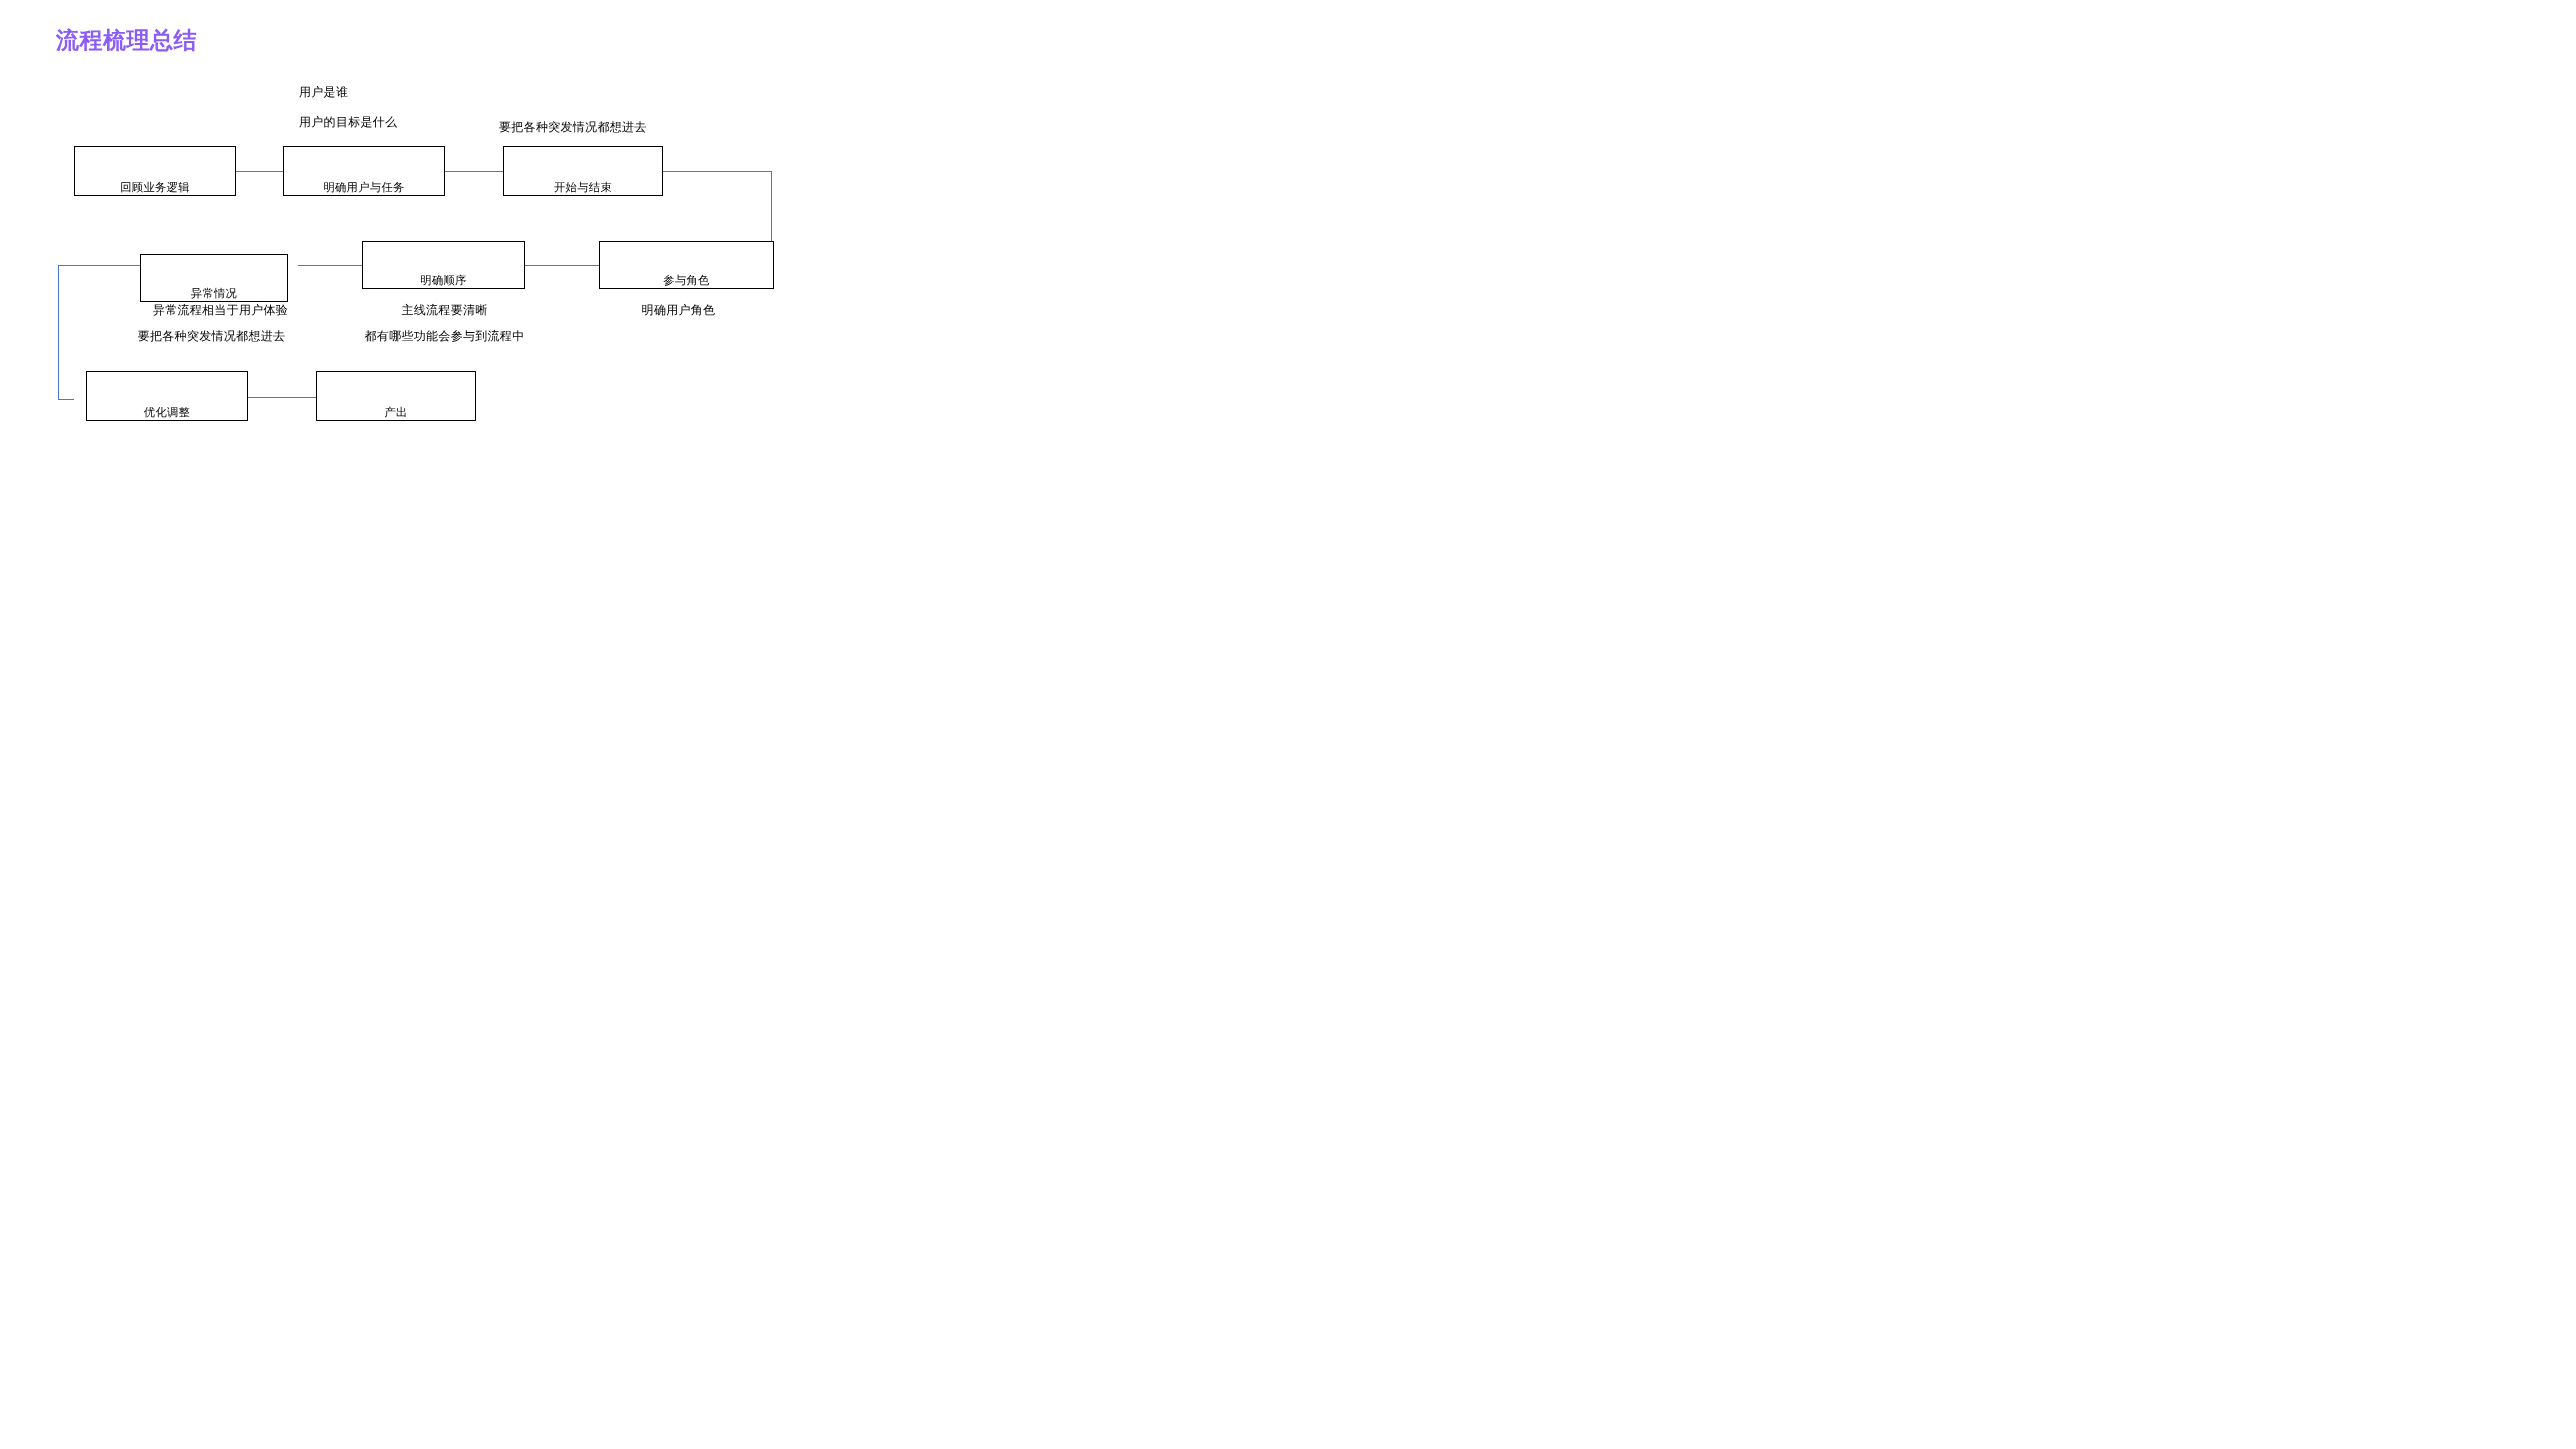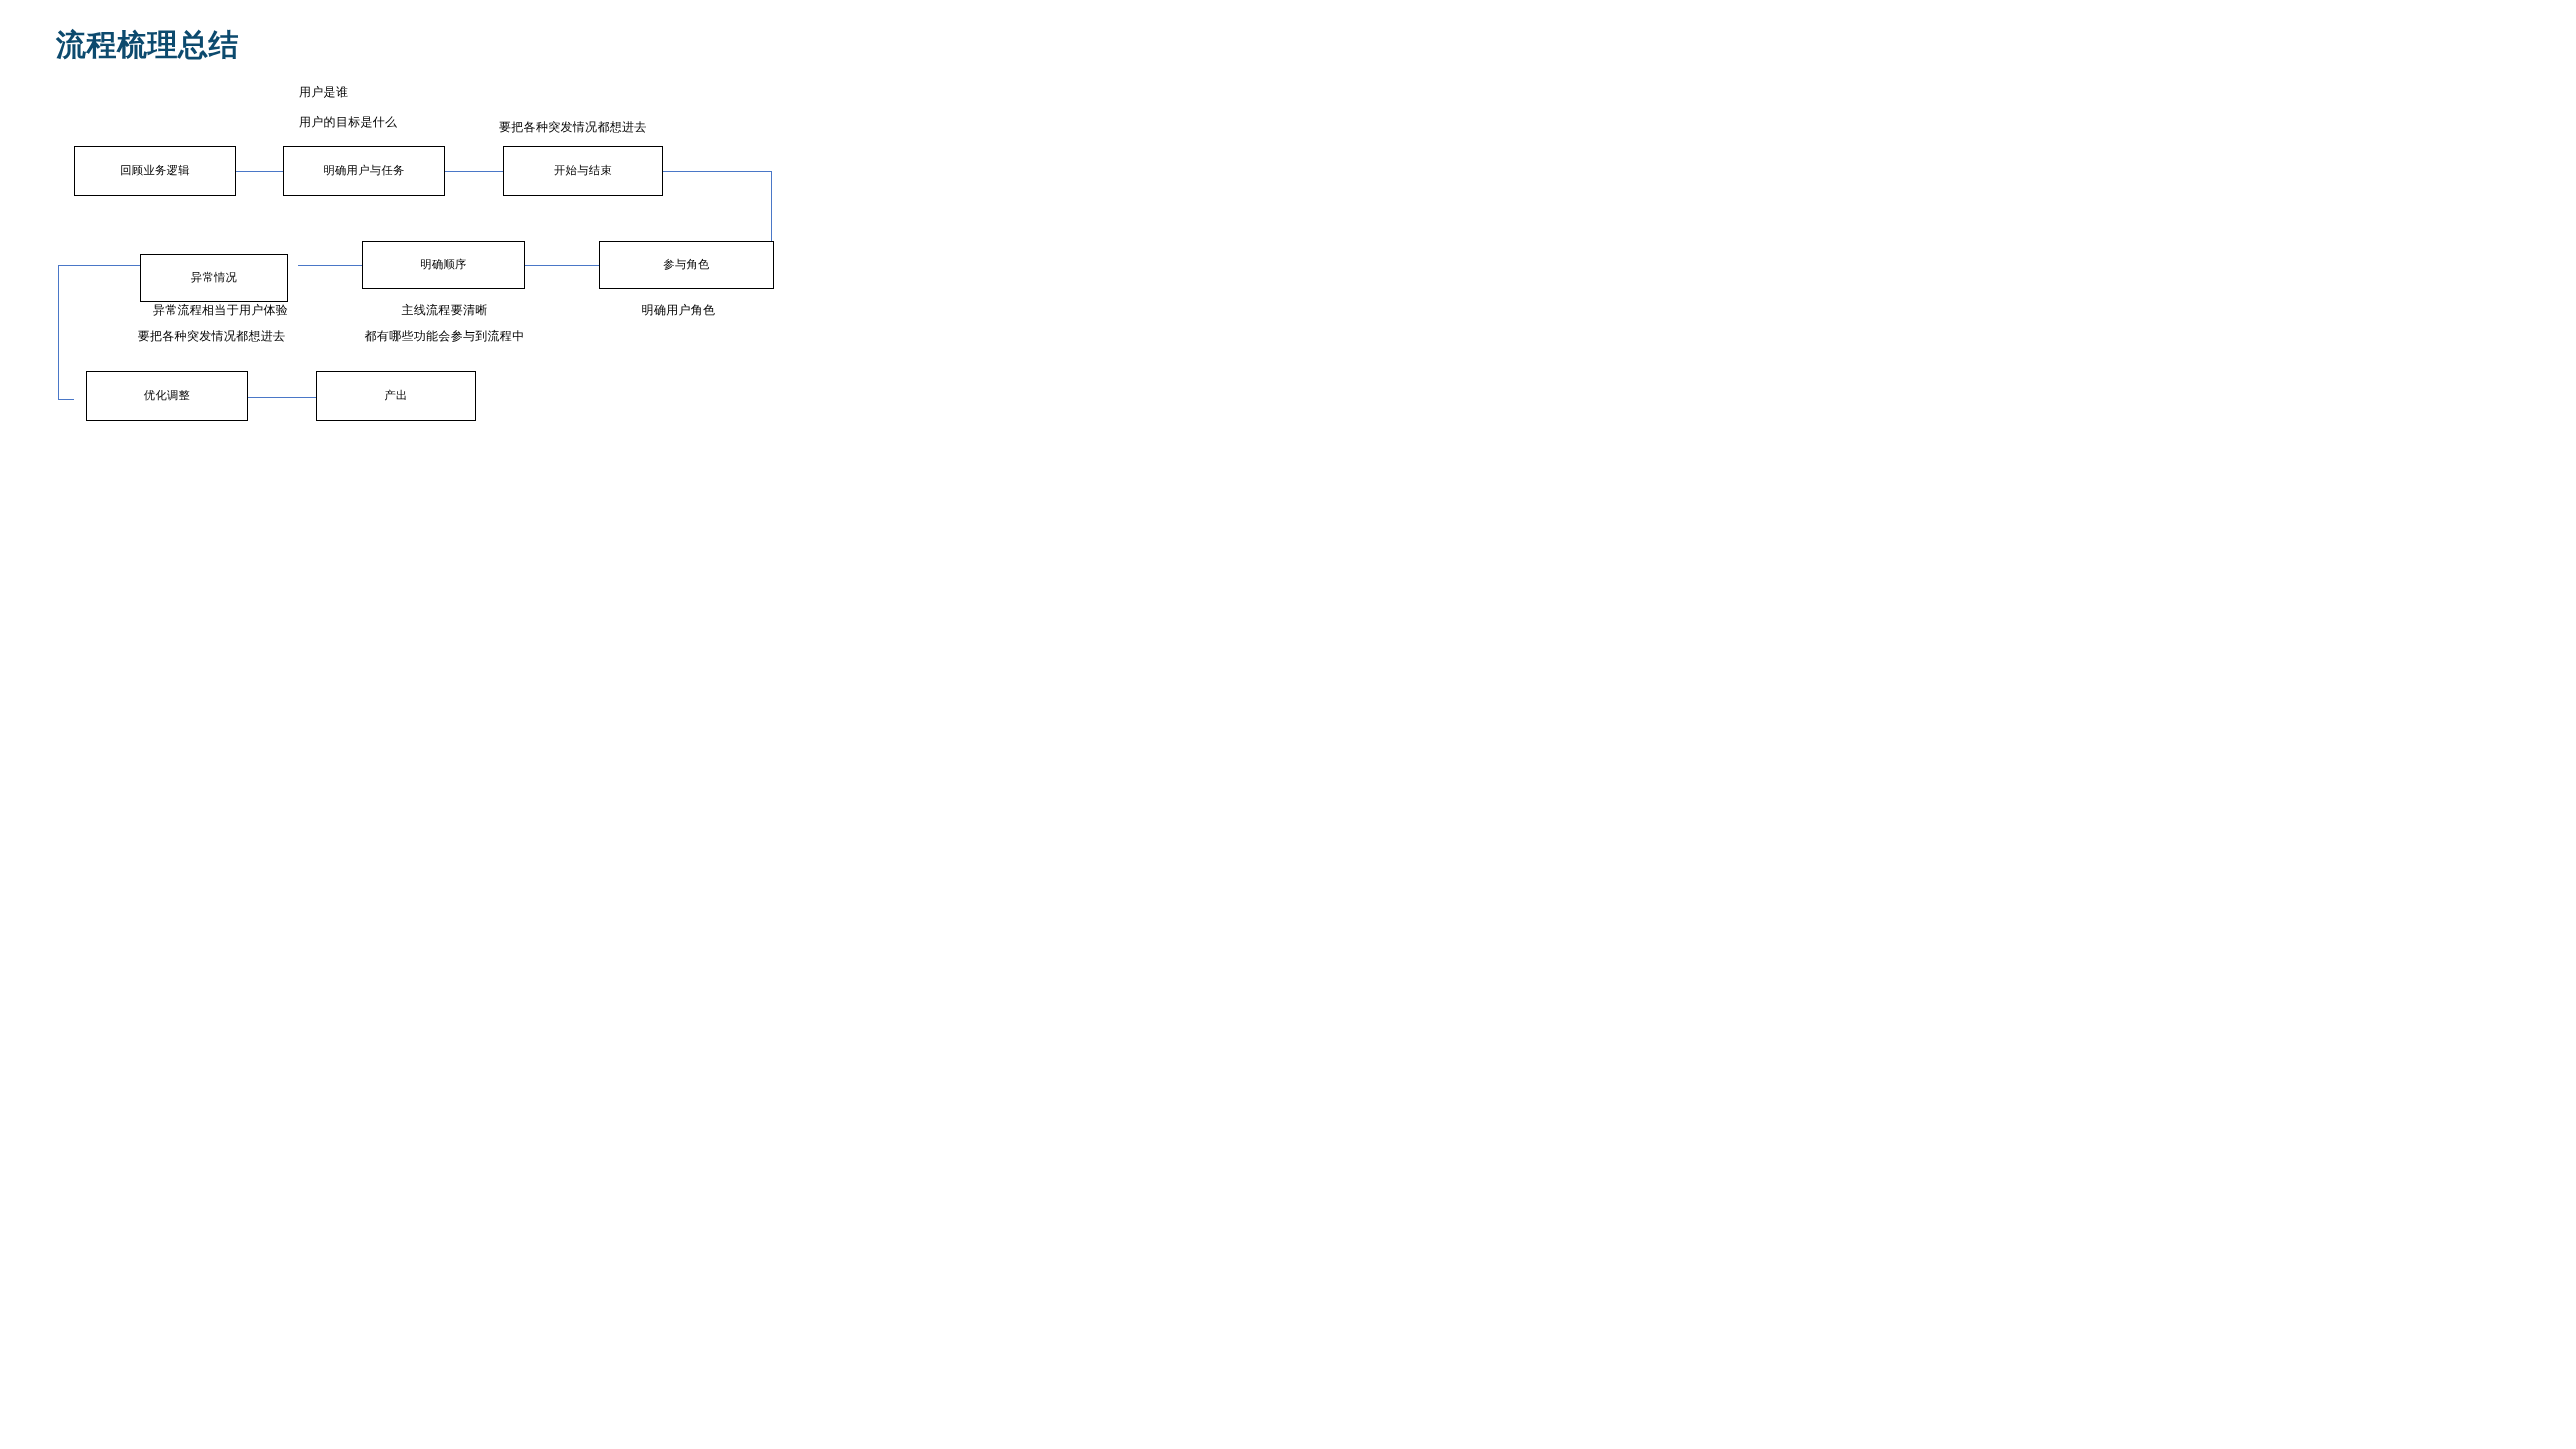--- a/index.html
+++ b/index.html
@@ -18,36 +18,36 @@
     height: 471px;
     background: #ffffff;
     overflow: hidden;
   }
 
   
   #page-title {
     position: absolute;
     left: 56px;
     top: 28px;
-    font-size: 30px;
+    font-size: 23px;
     font-weight: bold;
     letter-spacing: 0.5px;
     line-height: 1.1;
-    color: #0c4a6e;
+    color: #8b5cf6;
     white-space: nowrap;
   }
 
   
   .flow-box {
     position: absolute;
     box-sizing: border-box;
     background: #ffffff;
     border: 1.8px solid #000000;
     display: flex;
-    align-items: center;
+    align-items: flex-end;
     justify-content: center;
     z-index: 3;
   }
   .flow-box .box-label {
     font-size: 11.3px;
     line-height: 1.2;
     color: #000000;
     white-space: nowrap;
     letter-spacing: 0.3px;
   }

